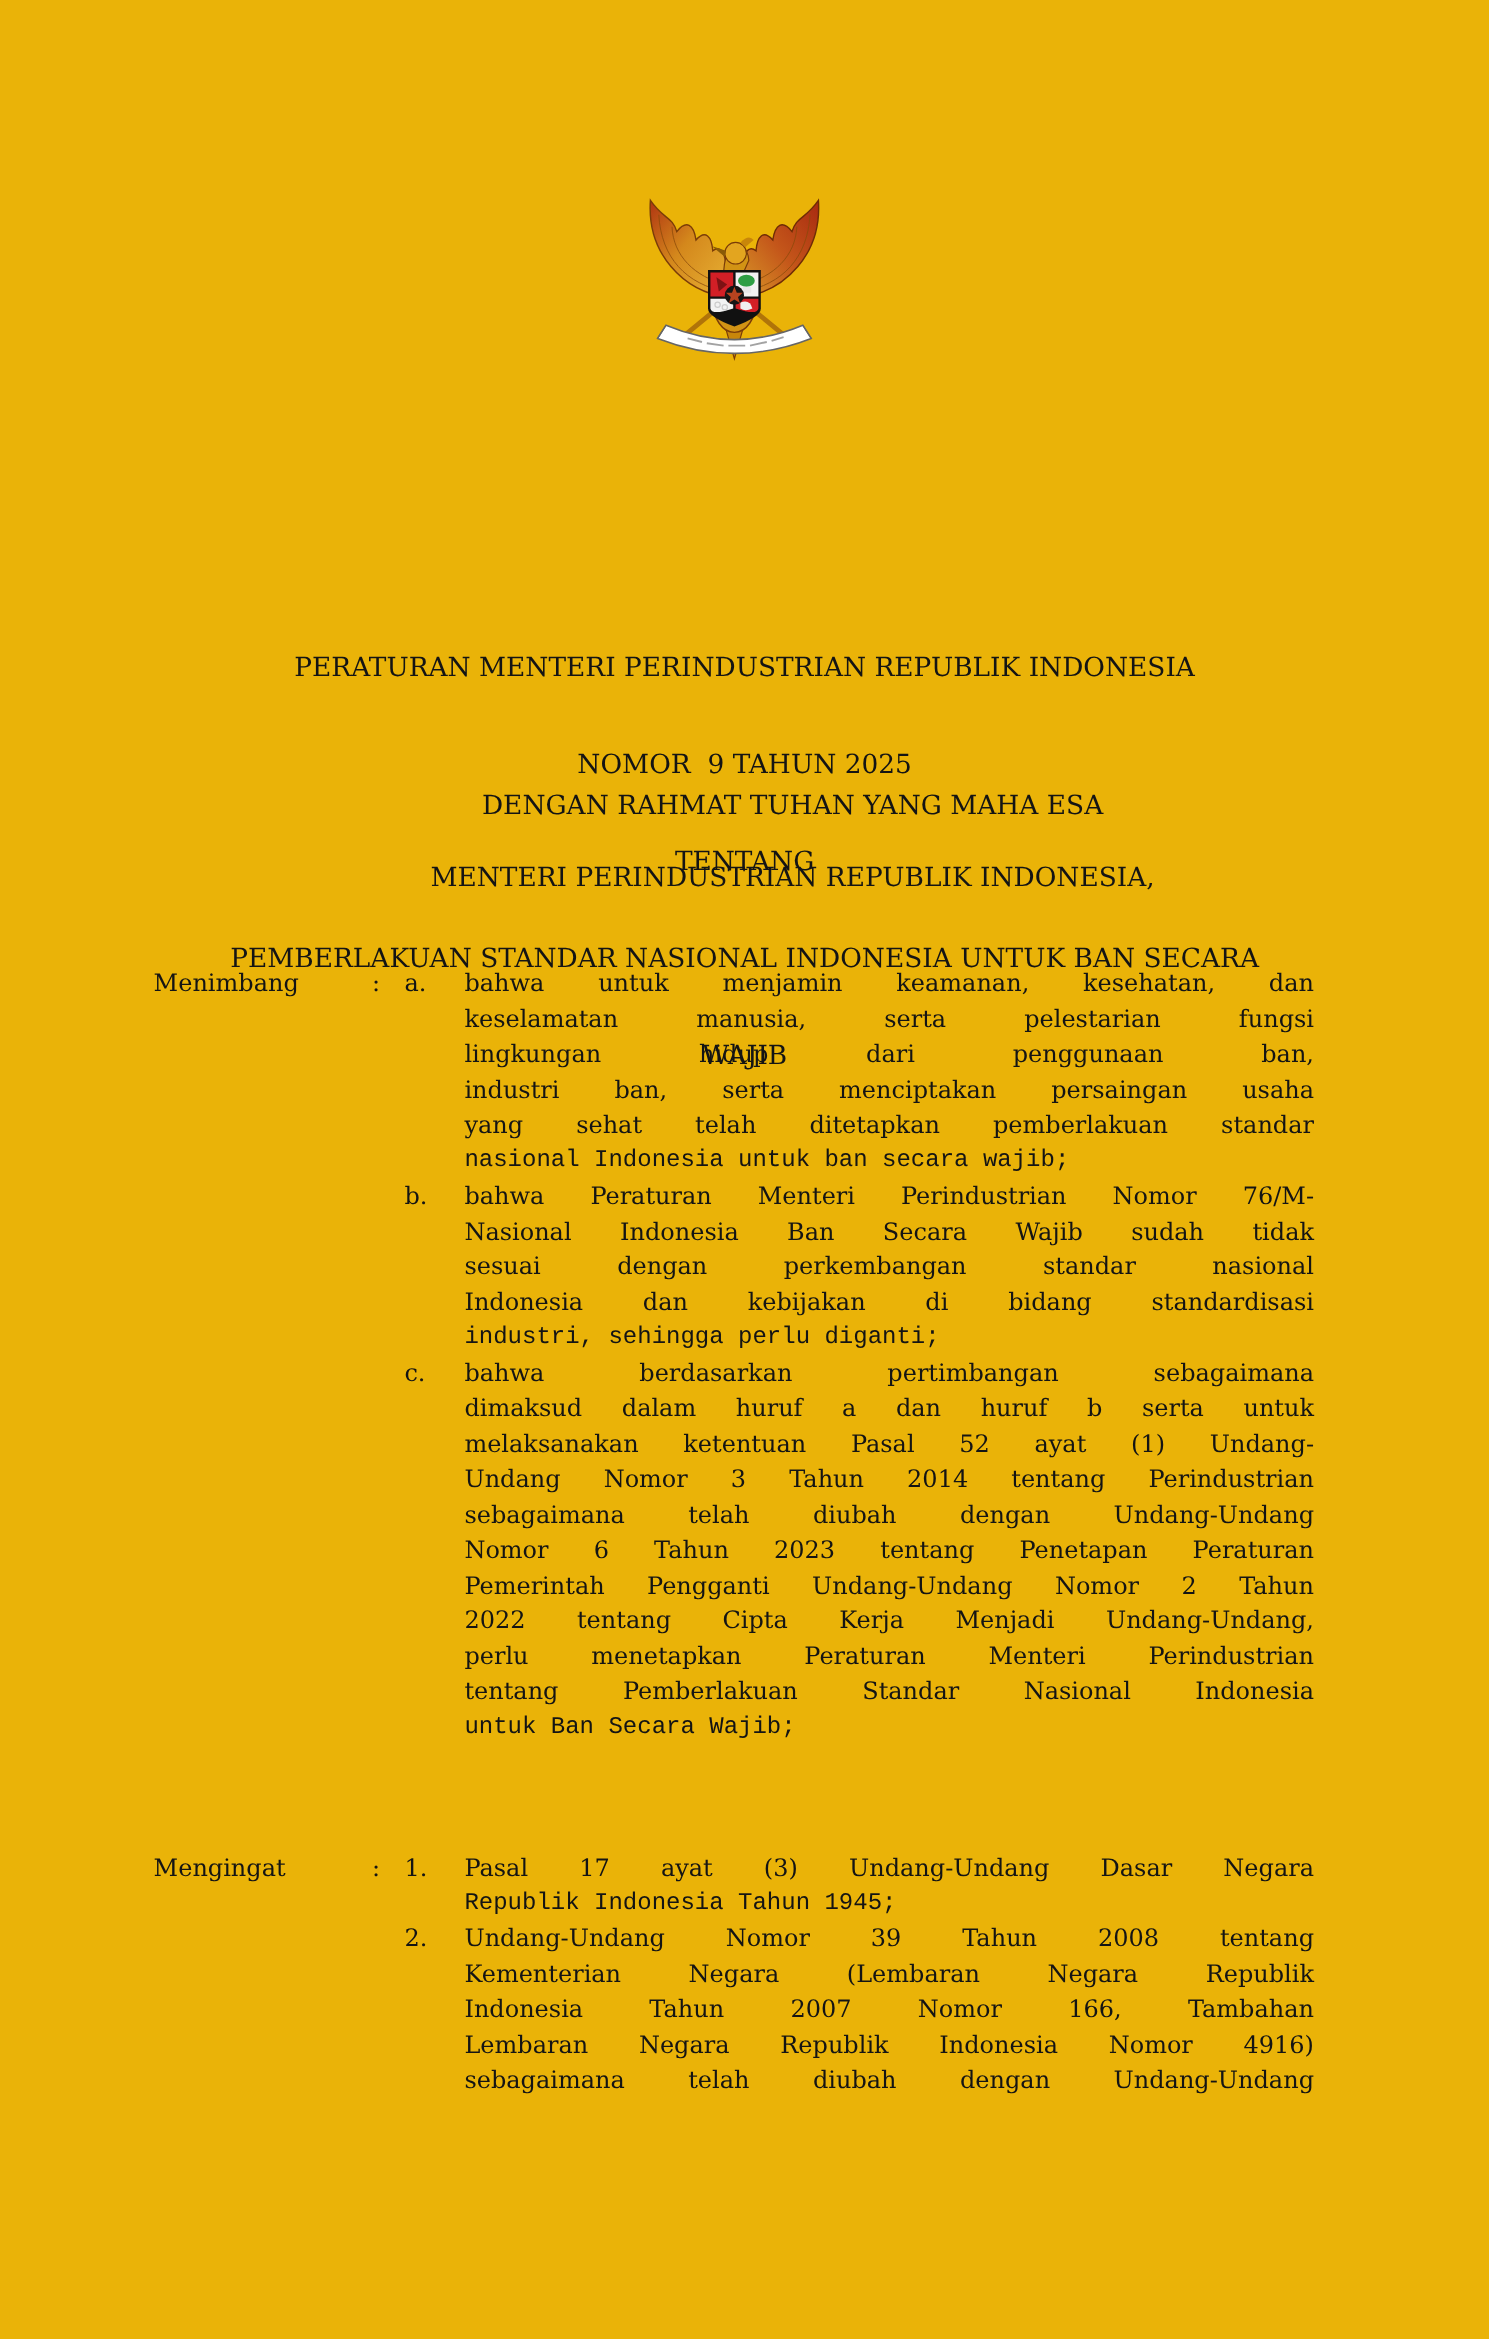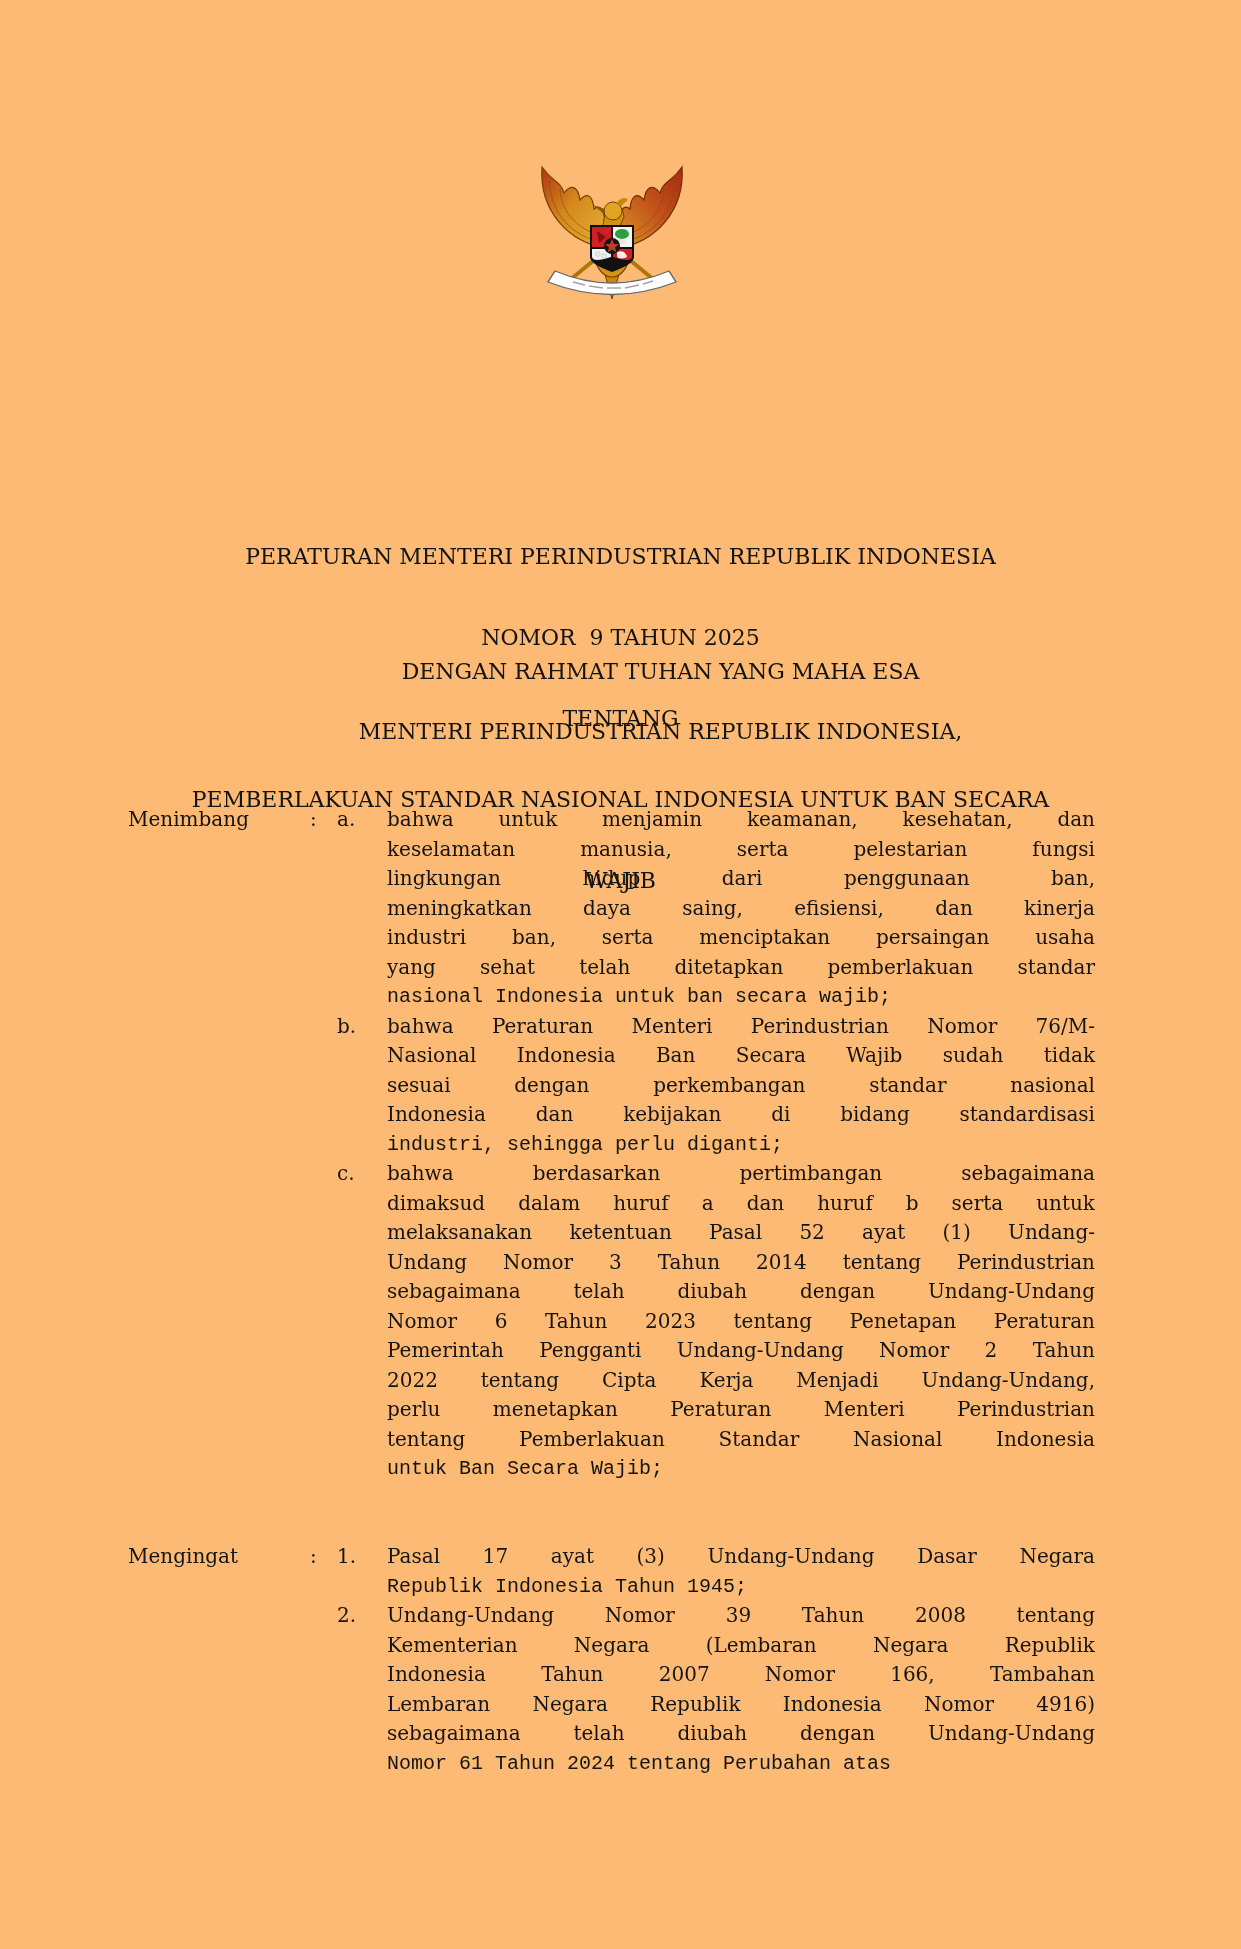--- a/index.html
+++ b/index.html
@@ -1,21 +1,21 @@
 <!DOCTYPE html>
 <html><head>
 <meta charset="utf-8">
 <style>
   html, body { margin: 0; padding: 0; background: #ffffff; }
   .page {
     position: relative;
     width: 1241px;
     height: 1949px;
     margin: 0 auto;
-    background: #fdba74;
+    background: #eab308;
     font-family: "DejaVu Serif", "Liberation Serif", serif;
     color: #141414;
     overflow: hidden;
   }
   .emblem {
     position: absolute;
     left: 527px;
     top: 153px;
     width: 170px;
     height: 150px;
@@ -141,21 +141,20 @@
   <div class="clause clause-menimbang">
     <div class="label">Menimbang</div>
     <div class="colon">:</div>
     <div class="items">
         <div class="item">
           <div class="marker">a.</div>
           <div>
             <div class="jline">bahwa untuk menjamin keamanan, kesehatan, dan</div>
             <div class="jline">keselamatan manusia, serta pelestarian fungsi</div>
             <div class="jline">lingkungan hidup dari penggunaan ban,</div>
-            <div class="jline">meningkatkan daya saing, efisiensi, dan kinerja</div>
             <div class="jline">industri ban, serta menciptakan persaingan usaha</div>
             <div class="jline">yang sehat telah ditetapkan pemberlakuan standar</div>
             <div class="jline jlast">nasional Indonesia untuk ban secara wajib;</div>
           </div>
         </div>
         <div class="item">
           <div class="marker">b.</div>
           <div>
             <div class="jline">bahwa Peraturan Menteri Perindustrian Nomor 76/M-</div>
             <div class="jline">Nasional Indonesia Ban Secara Wajib sudah tidak</div>
@@ -195,19 +194,18 @@
           </div>
         </div>
         <div class="item">
           <div class="marker">2.</div>
           <div>
             <div class="jline">Undang-Undang Nomor 39 Tahun 2008 tentang</div>
             <div class="jline">Kementerian Negara (Lembaran Negara Republik</div>
             <div class="jline">Indonesia Tahun 2007 Nomor 166, Tambahan</div>
             <div class="jline">Lembaran Negara Republik Indonesia Nomor 4916)</div>
             <div class="jline">sebagaimana telah diubah dengan Undang-Undang</div>
-            <div class="jline jlast">Nomor 61 Tahun 2024 tentang Perubahan atas</div>
           </div>
         </div>
       </div>
   </div>
 
 </div>
 
 </body></html>

